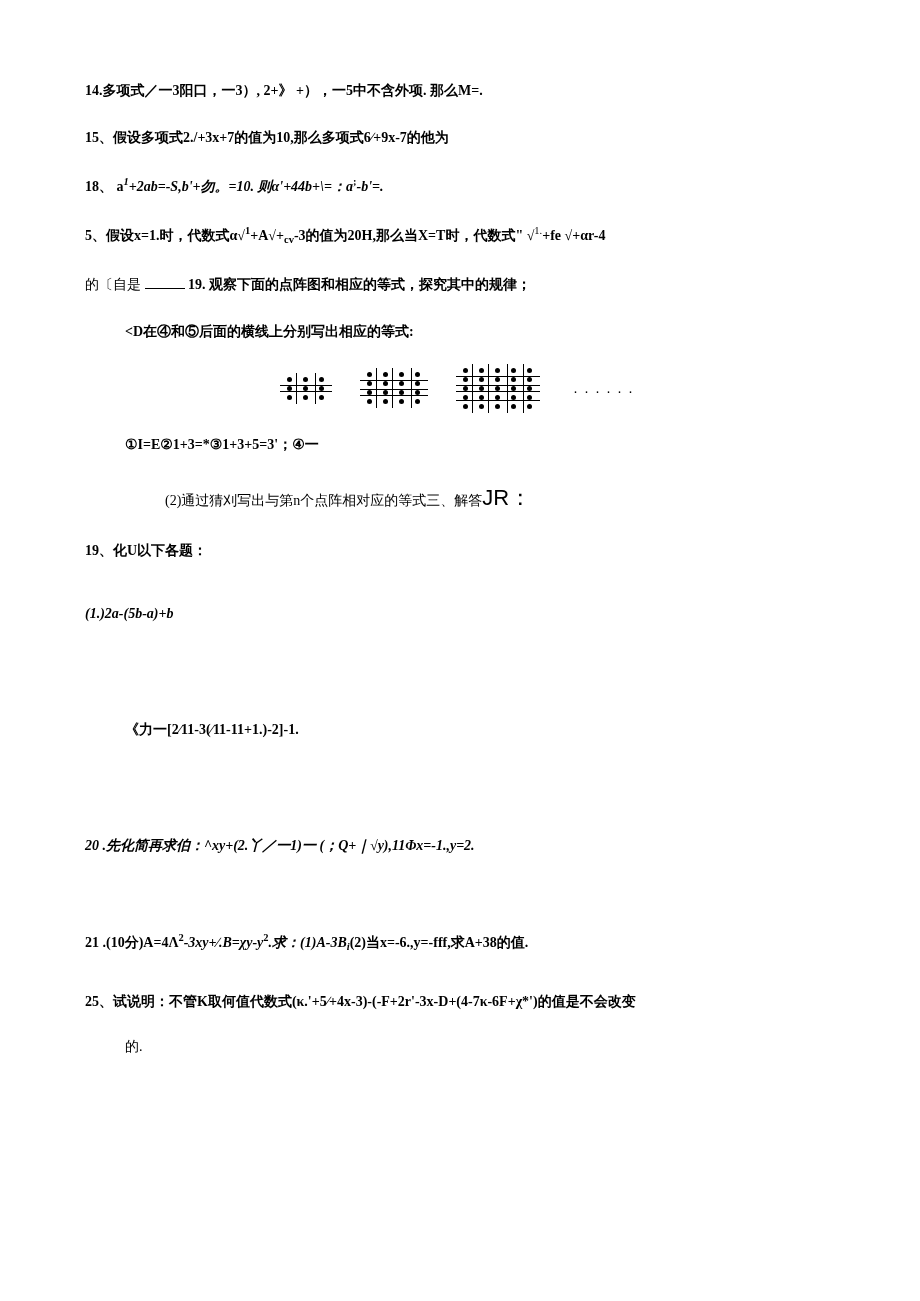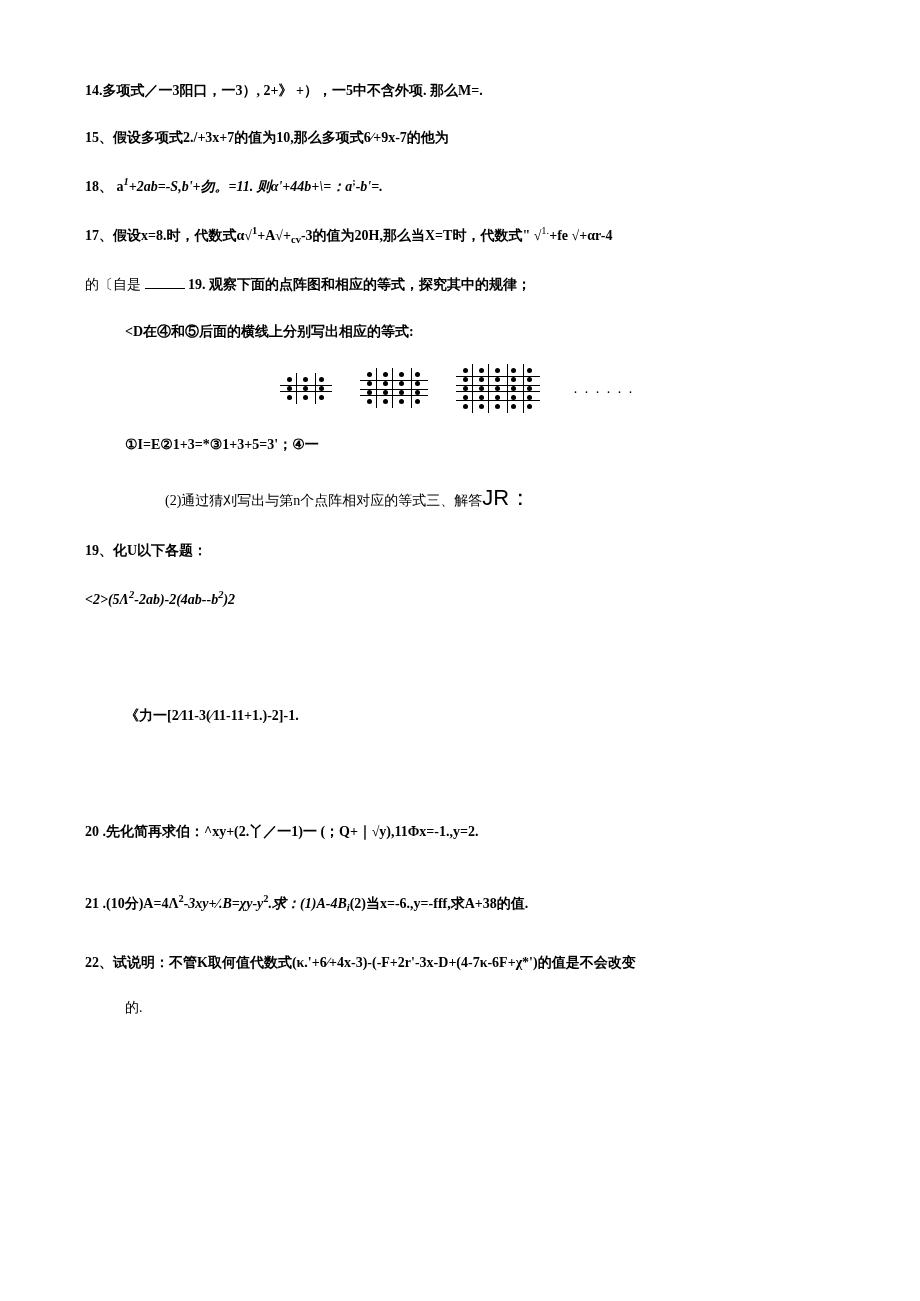--- a/index.html
+++ b/index.html
@@ -69,21 +69,22 @@
       bottom: -4px;
     }
     .ellipsis {
       font-size: 14px;
       letter-spacing: 2px;
     }
     .gap-lg {
       margin-bottom: 95px;
     }
     .gap-md {
-      margin-bottom: 49px;
+      margin-bottom: 74px;
+      font-style: italic;
     }
     .gap-sm {
       margin-bottom: 36px;
     }
     .underline {
       border-bottom: 1px solid #000;
       display: inline-block;
       min-width: 40px;
     }
     sup { font-size: 0.75em; }
@@ -91,25 +92,25 @@
     .sans { font-family: Arial, sans-serif; }
   </style>
 </head>
 <body>
 
 <div class="line bold">14.多项式／一3阳口，一3）,  2+》 +），一5中不含外项. 那么M=.</div>
 
 <div class="line bold">15、假设多项式2./+3x+7的值为10,那么多项式6∕+9x-7的他为</div>
 
 <div class="line bold">
-  <span>18、 a</span><sup class="italic">1</sup><span class="italic">+2ab=-S,b'+勿。=11. 则α'+44b+\=：a</span><sup>;</sup><span class="italic">-b'=.</span>
+  <span>18、 a</span><sup class="italic">1</sup><span class="italic">+2ab=-S,b'+勿。=10. 则α'+44b+\=：a</span><sup>;</sup><span class="italic">-b'=.</span>
 </div>
 
 <div class="line">
-  <span class="bold">17、假设x=8.时，代数式α√</span><sup class="bold">1</sup><span class="bold">+A√+</span><sub class="bold">cv</sub><span class="bold">-3的值为20H,那么当X=T时，代数式" √</span><sup>1.</sup><span class="bold">+fe √+αr-4</span>
+  <span class="bold">5、假设x=1.时，代数式α√</span><sup class="bold">1</sup><span class="bold">+A√+</span><sub class="bold">cv</sub><span class="bold">-3的值为20H,那么当X=T时，代数式" √</span><sup>1.</sup><span class="bold">+fe √+αr-4</span>
 </div>
 
 <div class="line">
   <span>的〔自是</span>
   <span class="underline"></span>
   <span class="bold">19. 观察下面的点阵图和相应的等式，探究其中的规律；</span>
 </div>
 
 <div class="line indent1 bold">&lt;D在④和⑤后面的横线上分别写出相应的等式:</div>
 
@@ -193,31 +194,29 @@
 
 <div class="line indent1 bold">①I=E②1+3=*③1+3+5=3'；④一</div>
 
 <div class="line" style="padding-left:80px">
   <span>(2)通过猜刈写出与第n个点阵相对应的等式三、解答</span><span class="sans" style="font-size:22px">JR：</span>
 </div>
 
 <div class="line bold" style="">19、化U以下各题：</div>
 
 <div class="two-col gap-lg">
-  <div class="bold italic">
-    <span>&lt;2&gt;(5Λ</span><sup>2</sup><span>-2ab)-2(4ab--b</span><sup>2</sup><span>)2</span>
-  </div>
+  <div class="bold italic" style="padding-top:16px">(1.)2a-(5b-a)+b</div>
 </div>
 
 <div class="two-col gap-lg">
   <div class="bold" style="padding-left:40px">《力一[2∕11-3(∕11-11+1.)-2]-1.</div>
 </div>
 
 <div class="line bold gap-md">20   .先化简再求伯：^xy+(2.丫／一1)一 (；Q+｜√y),11Φx=-1.,y=2.</div>
 
 <div class="line bold gap-sm">
-  <span>21   .(10分)A=4Λ</span><sup>2</sup><span class="italic">-3xy+∕.B=χy-y</span><sup>2</sup><span class="italic">.求：(1)A-4B</span><sub class="italic">i</sub><span>(2)当x=-6.,y=-fff,求A+38的值.</span>
+  <span>21   .(10分)A=4Λ</span><sup>2</sup><span class="italic">-3xy+∕.B=χy-y</span><sup>2</sup><span class="italic">.求：(1)A-3B</span><sub class="italic">i</sub><span>(2)当x=-6.,y=-fff,求A+38的值.</span>
 </div>
 
 <div class="line" style="margin-bottom:10px">
-  <span class="bold">22、试说明：不管K取何值代数式(κ.'+6∕+4x-3)-(-F+2r'-3x-D+(4-7κ-6F+χ*')的值是不会改变</span>
+  <span class="bold">25、试说明：不管K取何值代数式(κ.'+5∕+4x-3)-(-F+2r'-3x-D+(4-7κ-6F+χ*')的值是不会改变</span>
 </div>
 <div class="line indent1">的.</div>
 
 </body></html>

